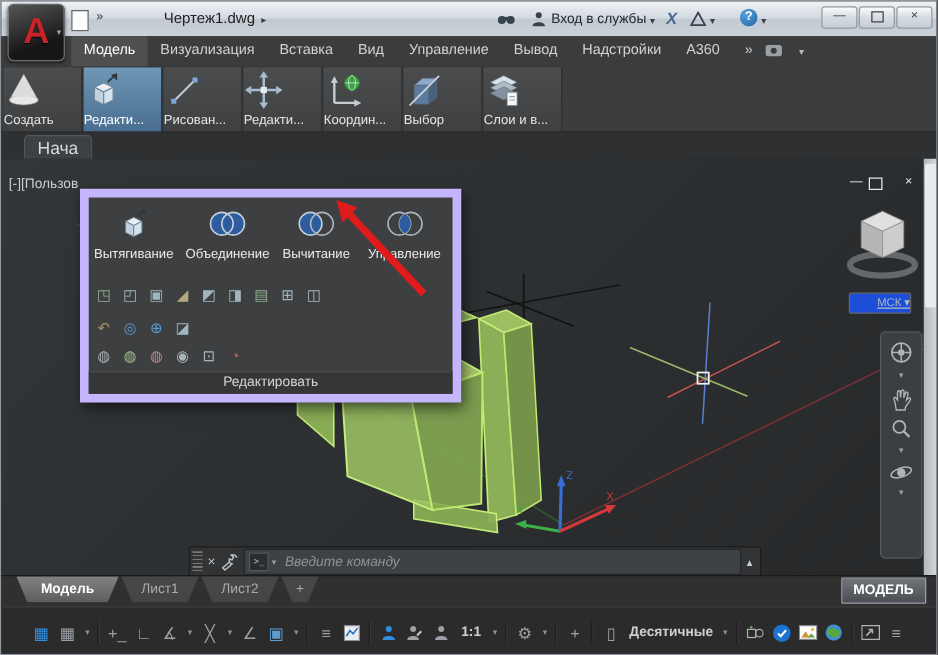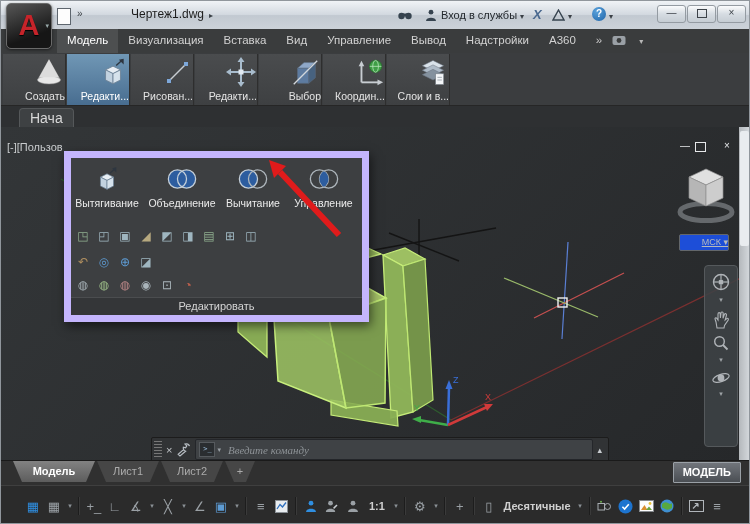--- a/index.html
+++ b/index.html
@@ -28,21 +28,21 @@
   .applogo .dd{position:absolute;right:2px;top:18px;font-size:7px;color:#9aa;}
   .newdoc{width:12px;height:15px;background:#fdfdfd;border:1px solid #5e666e;}
   
   .ribbontabs{left:0;top:28px;width:100%;height:24px;background:#3a3c3d;
     display:flex;align-items:stretch;padding-left:56px;box-sizing:border-box;}
   .rtab{font-size:11.5px;color:#d2d2d2;padding:5px 10px 0 10px;cursor:default;}
   .rtab.active{background:#4d4f50;color:#fff;}
   .ribbonpanels{left:0;top:52px;width:100%;height:53px;background:#3b3d3f;
     border-bottom:1px solid #262626;display:flex;padding:1px 0 0 2px;box-sizing:border-box;}
   .rpanel{width:62px;margin-right:1px;background:linear-gradient(#4a4c4e,#3e4042);
-    display:flex;flex-direction:column;align-items:flex-end;border-right:1px solid #2e2e2e;}
+    display:flex;flex-direction:column;align-items:flex-start;border-right:1px solid #2e2e2e;}
   .rpanel.selected{background:linear-gradient(#7097b5,#486d90);}
   .rpanel .icn{height:36px;display:flex;align-items:center;justify-content:center;}
   .rpanel .lbl{font-size:10.5px;color:#e4e4e4;white-space:nowrap;}
   
   .docbar{left:0;top:105px;width:100%;height:21px;background:#2e3032;border-bottom:1px solid #202224;}
   .doctab{left:18px;top:107px;height:18px;padding:0 10px;background:#3e4143;border:1px solid #55585a;
     border-bottom:none;border-radius:4px 4px 0 0;font-size:14px;color:#d8d8d8;line-height:18px;
     white-space:nowrap;overflow:hidden;max-width:36px;}
   .canvas{left:0;top:126px;width:100%;height:333px;
     background:linear-gradient(135deg,#333638,#26282a);}
@@ -64,21 +64,21 @@
     border-radius:2px;display:flex;align-items:center;box-sizing:border-box;}
   .cmd-grip{width:8px;height:17px;margin-left:2px;
     background:repeating-linear-gradient(#777 0 1px,transparent 1px 3px);}
   .cmd-x{color:#c0c4c8;font-size:11px;margin:0 5px 0 4px;}
   .cmd-input-wrap{flex:1;height:19px;background:#3f4245;border:1px solid #24262a;border-radius:2px;
     margin:0 4px 0 4px;display:flex;align-items:center;}
   .cmd-badge{width:14px;height:13px;background:#2a2d30;border:1px solid #565a5e;color:#9fc2e0;
     font-size:7px;line-height:13px;text-align:center;margin:0 2px 0 3px;font-family:"DejaVu Sans Mono",monospace;}
   .cmd-caret{font-size:7px;color:#9aa0a5;margin-right:5px;}
   .cmd-input{flex:1;background:transparent;border:none;outline:none;font-size:11px;font-style:italic;
-    color:#c8ccd0;font-family:Liberation Serif, serif;}
+    color:#c8ccd0;font-family:Liberation Sans, sans-serif;}
   .cmd-input::placeholder{color:#8e9397;font-style:italic;}
   .cmd-up{color:#c8ccd0;font-size:9px;margin-right:6px;}
   
   .layoutrow{left:0;top:459px;width:100%;height:25px;background:#303030;border-top:1px solid #1a1a1a;}
   .ltab{position:absolute;top:0;height:21px;line-height:21px;text-align:center;font-size:11px;
     color:#ababab;background:#464646;clip-path:polygon(0 0,100% 0,calc(100% - 9px) 100%,9px 100%);}
   .ltab.active{background:linear-gradient(#828282,#5d5d5d);color:#fff;font-weight:bold;z-index:2;}
   .model-badge{right:8px;top:461px;height:19px;line-height:19px;padding:0 9px;
     background:linear-gradient(#71757b,#4a4e53);border:1px solid #9aa0a6;border-radius:1px;
     font-size:11px;font-weight:bold;color:#fff;}
@@ -212,41 +212,41 @@
             <polygon points="1,16 6,12.5 6,19.5" fill="#a8bccd"></polygon>
             <polygon points="31,16 26,12.5 26,19.5" fill="#a8bccd"></polygon>
             <rect x="13.5" y="13.5" width="5" height="5" fill="#e2eaf2"></rect>
           </svg>
       </span>
       <span class="lbl">Редакти...</span>
     </div>
     <div class="rpanel">
       <span class="icn">
         <svg width="32" height="32" viewBox="0 0 34 34">
-            <polygon points="9,13 16,7 28,7 21,13" fill="#8fa8c8" stroke="#5c6d80" stroke-width="0.6"></polygon>
-            <polygon points="9,13 21,13 21,29 9,29" fill="#5d7ba0" stroke="#5c6d80" stroke-width="0.6"></polygon>
-            <polygon points="21,13 28,7 28,23 21,29" fill="#47627f" stroke="#5c6d80" stroke-width="0.6"></polygon>
-            <line x1="5" y1="30" x2="30" y2="5" stroke="#d2d7dc" stroke-width="1.4"></line>
-          </svg>
-      </span>
-      <span class="lbl">Выбор</span>
-    </div>
-    <div class="rpanel">
-      <span class="icn">
-        <svg width="32" height="32" viewBox="0 0 34 34">
             <line x1="9" y1="28" x2="9" y2="10" stroke="#c8cdd2" stroke-width="2"></line>
             <line x1="9" y1="28" x2="27" y2="28" stroke="#c8cdd2" stroke-width="2"></line>
             <polygon points="9,5 6,11 12,11" fill="#c8cdd2"></polygon>
             <polygon points="32,28 26,25 26,31" fill="#c8cdd2"></polygon>
             <circle cx="24" cy="11" r="6.5" fill="#3f9e46" stroke="#2c6e31"></circle>
             <ellipse cx="24" cy="11" rx="3" ry="6.3" fill="none" stroke="#bfe8c2" stroke-width="0.8"></ellipse>
             <line x1="17.8" y1="11" x2="30.2" y2="11" stroke="#bfe8c2" stroke-width="0.8"></line>
           </svg>
       </span>
       <span class="lbl">Координ...</span>
+    </div>
+    <div class="rpanel">
+      <span class="icn">
+        <svg width="32" height="32" viewBox="0 0 34 34">
+            <polygon points="9,13 16,7 28,7 21,13" fill="#8fa8c8" stroke="#5c6d80" stroke-width="0.6"></polygon>
+            <polygon points="9,13 21,13 21,29 9,29" fill="#5d7ba0" stroke="#5c6d80" stroke-width="0.6"></polygon>
+            <polygon points="21,13 28,7 28,23 21,29" fill="#47627f" stroke="#5c6d80" stroke-width="0.6"></polygon>
+            <line x1="5" y1="30" x2="30" y2="5" stroke="#d2d7dc" stroke-width="1.4"></line>
+          </svg>
+      </span>
+      <span class="lbl">Выбор</span>
     </div>
     <div class="rpanel">
       <span class="icn">
         <svg width="32" height="32" viewBox="0 0 36 36">
             <polygon points="6,11 18,5 30,11 18,17" fill="#d9e2ea" stroke="#6a7480" stroke-width="0.6"></polygon>
             <polygon points="6,16 18,10 30,16 18,22" fill="#aebbc8" stroke="#6a7480" stroke-width="0.6"></polygon>
             <polygon points="6,21 18,15 30,21 18,27" fill="#84919e" stroke="#6a7480" stroke-width="0.6"></polygon>
             <rect x="21" y="20" width="9" height="12" fill="#f4f6f8" stroke="#7a828a" stroke-width="0.7"></rect>
             <line x1="23" y1="24" x2="28" y2="24" stroke="#9aa2aa"></line>
             <line x1="23" y1="27" x2="28" y2="27" stroke="#9aa2aa"></line>

